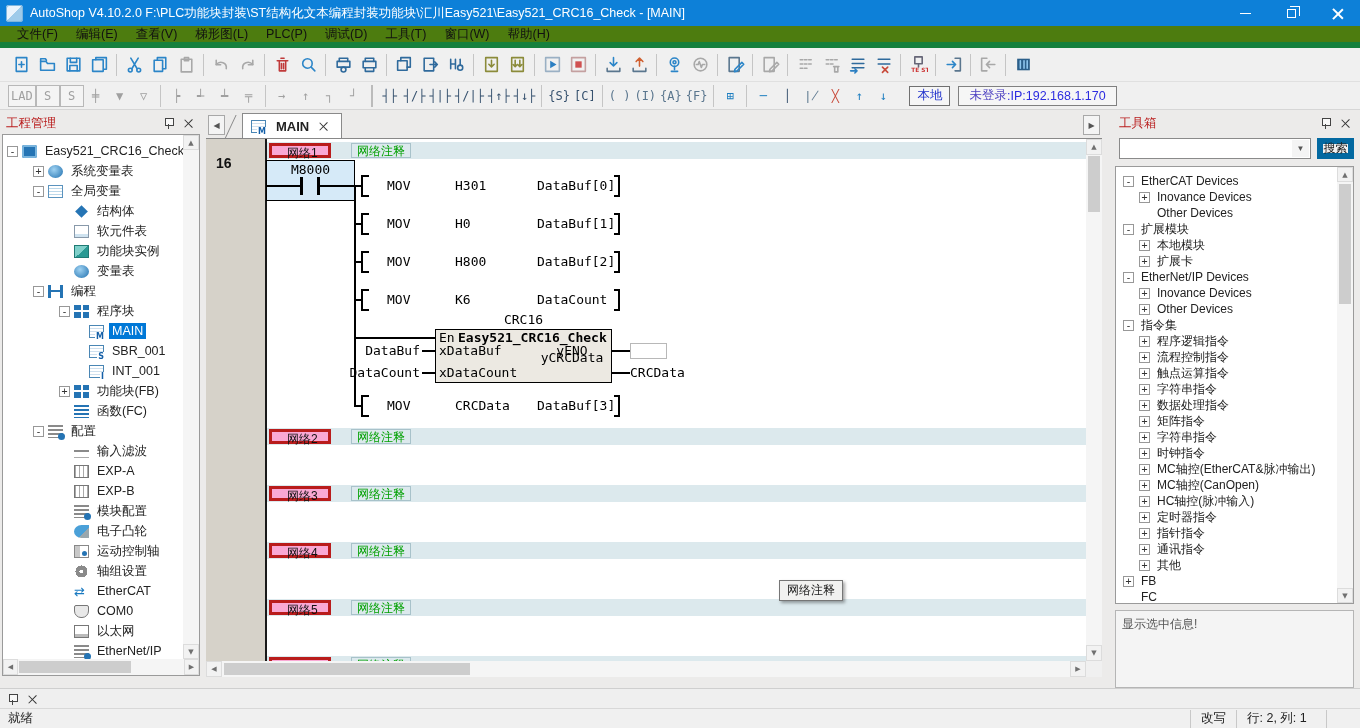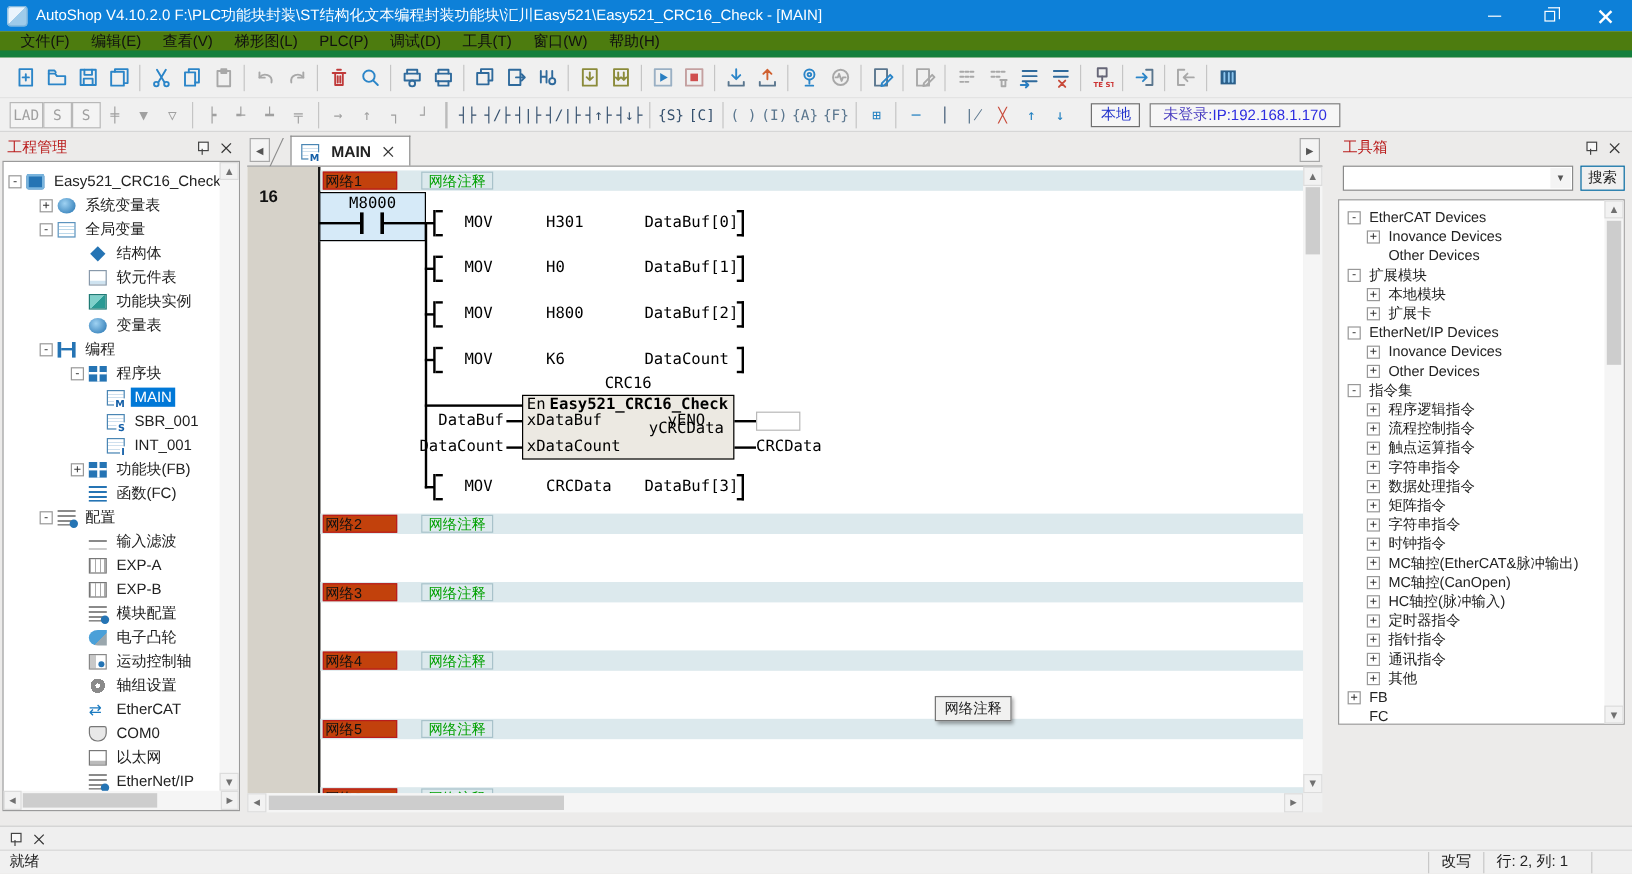--- a/index.html
+++ b/index.html
@@ -89,41 +89,41 @@
 #tabbar{position:absolute;left:0;top:0;width:896px;height:26px}
 .navbtn{position:absolute;top:3px;width:17px;height:20px;border:1px solid #a8a8a8;background:#f4f4f4;display:flex;align-items:center;justify-content:center;color:#555;font-size:8px}
 #tabmain{position:absolute;left:36px;top:1px;height:25px;background:#fff;border:1px solid #8a8a8a;border-bottom:none;display:flex;align-items:center;padding:0 10px 0 8px}
 #tabmain::before{content:"";position:absolute;left:-13px;bottom:-1px;width:12px;height:24px;border-left:1px solid #8a8a8a;transform:skewX(-25deg);background:transparent}
 #tabmain .tabname{font-weight:bold;font-size:13px;margin:0 8px 0 5px}
 #canvasrow{position:absolute;left:0;top:26px;width:896px;height:522px;border-top:1px solid #888}
 #canvas{position:absolute;left:0;top:0;width:880px;height:522px;background:#fff;overflow:hidden}
 #gutter{position:absolute;left:0;top:0;width:61px;height:522px;background:#d6d2c9;border-right:2px solid #1a1a1a}
 #rownum{position:absolute;left:10px;top:16px;width:40px;text-align:left;font:bold 14px "Liberation Sans",sans-serif;color:#111}
 .nethead{position:absolute;left:61px;width:819px;height:17px;background:#dce9ed;display:flex;align-items:center;font-size:12px}
-.netlabel{border:1px solid #b91c1c;min-width:62px;height:15px;line-height:14px;padding:0 4px 0 1px;color:#111;background:#c2410c}
+.netlabel{border:3px solid #b91c1c;min-width:62px;height:15px;line-height:14px;padding:0 4px 0 15px;color:#111;background:#f9a8d4}
 .netcomment{border:1px solid #a8c2ca;height:15px;line-height:14px;padding:0 5px;color:#00a000;margin-left:20px}
 .lline{position:absolute;background:#000}
 .ltext{position:absolute;font:13px "DejaVu Sans Mono",monospace;color:#000;white-space:pre}
 .lb,.rb{position:absolute;width:6px;height:22px}
 .lb{border-left:2px solid #000}.rb{border-right:2px solid #000}
 .lb::before,.lb::after,.rb::before,.rb::after{content:"";position:absolute;width:6px;height:2px;background:#000;left:0}
 .lb::before,.rb::before{top:0}.lb::after,.rb::after{bottom:0}
 #contactcell{position:absolute;left:60px;top:21px;width:89px;height:41px;background:#d6eaf8;border:1px solid #000}
 #fblock{position:absolute;left:229px;top:190px;width:177px;height:54px;background:#ece9e2;border:1px solid #000}
 #enobox{position:absolute;left:424px;top:204px;width:37px;height:16px;background:#fff;border:1px solid #b8b8b8}
 #ladtooltip{position:absolute;left:573px;top:441px;width:64px;height:21px;background:#f1f1f0;border:1px solid #767676;box-shadow:2px 2px 3px rgba(0,0,0,.35);display:flex;align-items:center;justify-content:center;font-size:12px;color:#222}
 #vscroll{position:absolute;left:880px;top:0;width:16px;height:522px;background:#f5f5f5}
 #hscroll{position:absolute;left:0;top:522px;width:880px;height:16px;background:#f5f5f5}
 #scorner{position:absolute;left:880px;top:522px;width:16px;height:16px;background:#f0f0f0}
 
 #rightpanel{position:absolute;left:1115px;top:112px;width:242px;height:576px}
 #searchrow{position:absolute;left:0;top:26px;width:242px;height:22px}
 #searchcombo{position:absolute;left:4px;top:0;width:192px;height:21px;background:#fff;border:1px solid #8a8a8a}
 #searchcaret{position:absolute;right:1px;top:1px;width:17px;height:17px;display:flex;align-items:center;justify-content:center;color:#555;font-size:8px;background:#f4f4f4}
-#searchbtn{position:absolute;left:202px;top:0;width:37px;height:21px;border:1px solid #0369a1;background:#f0f0f0;display:flex;align-items:center;justify-content:center;font-size:12px}
+#searchbtn{position:absolute;left:202px;top:0;width:37px;height:21px;border:6px solid #0369a1;background:#f0f0f0;display:flex;align-items:center;justify-content:center;font-size:12px}
 #xtree{position:absolute;left:0;top:54px;width:239px;height:438px}
 .xrow{position:absolute;height:16px;display:flex;align-items:center;font-size:12px;white-space:nowrap}
 .x0{left:7px}.x1{left:23px}
 #infobox{position:absolute;left:0;top:498px;width:239px;height:78px;background:#f4f4f4;border:1px solid #b5b5b5;padding:5px 6px;color:#555}
 
 #outputbar{position:absolute;left:0;top:688px;width:1360px;height:20px;background:#efefef;border-top:1px solid #cfcfcf;display:flex;align-items:center;padding:0 6px}
 #outputbar .ht{flex:1;font-size:12.5px}
 #statusbar{position:absolute;left:0;top:708px;width:1360px;height:20px;background:#f0f0f0;border-top:1px solid #d8d8d8;display:flex;align-items:center;padding:0 8px;font-size:12.5px}
 #statusbar .spacer{flex:1}
 .statbox{height:18px;display:flex;align-items:center;padding:0 10px;border-left:1px solid #c8c8c8;color:#222}
@@ -821,20 +821,21 @@
     <div class="xrow x0" style="top:422px">
         <span class="exp none"></span>
         <span class="tlabel">FC</span>
       </div>
 
     <div class="strack" style="left:221px;top:0;width:16px;height:436px"></div>
     <div class="sarrow" style="left:221px;top:0;width:16px;height:15px">▲</div>
     <div class="sthumb" style="left:223px;top:17px;width:12px;height:120px"></div>
     <div class="sarrow" style="left:221px;top:421px;width:16px;height:15px">▼</div>
   </div>
+  <div id="infobox">显示选中信息!</div>
 </div>
 
 <div id="outputbar">
   <span class="pinicon"></span>
   <span class="xicon"></span>
 </div>
 
 <div id="statusbar">
   <span>就绪</span>
   <span class="spacer"></span>

